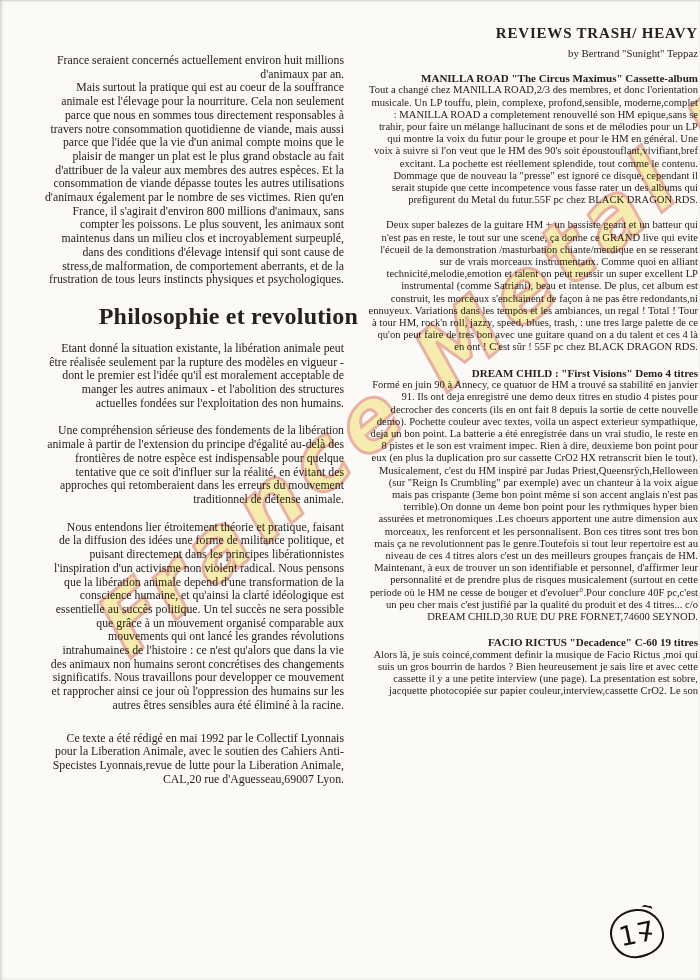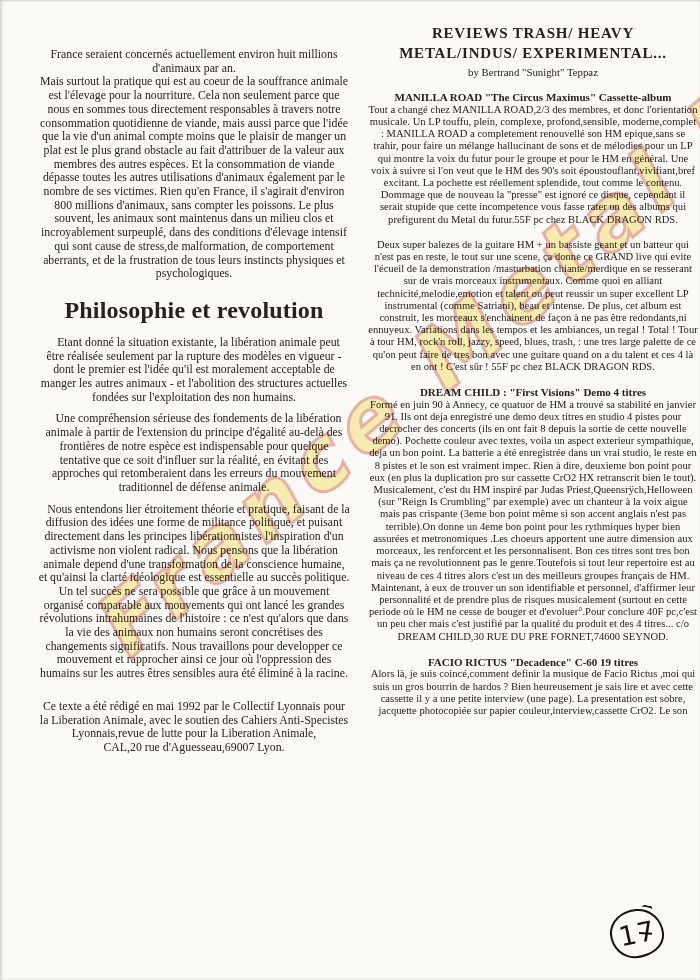--- a/index.html
+++ b/index.html
@@ -2,24 +2,24 @@
 <html><head>
 <meta charset="utf-8">
 <style>
   html,body{margin:0;padding:0;background:#e8e6e0;}
   .page{
     position:relative;width:700px;height:980px;background:#fbfaf6;
     overflow:hidden;font-family:"Liberation Serif", serif;color:#27221d;
     outline:1px solid #b3b0a8;
     box-shadow:inset 2px 0 3px rgba(90,85,75,.18), inset 0 1px 2px rgba(90,85,75,.15);
   }
-  .col{position:absolute;text-align:center;}
+  .col{position:absolute;text-align:right;}
   .col.left{left:30px;top:40px;width:328px;font-size:11.8px;line-height:13.7px;}
   .col.right{left:368px;top:24px;width:330px;font-size:10.6px;line-height:12.2px;}
-  p{margin:8px;}
+  p{margin:14px;}
   .prewrap{white-space:pre-line;}
   .indent{text-indent:9px;font-family:Liberation Serif, serif;}
   .left h2{
     font-size:24px;line-height:24px;margin:17px 0 14px 0;font-weight:bold;
     letter-spacing:.2px;
   }
   .credits{margin-top:19px;}
   .rev-header{font-size:15px;line-height:19.5px;font-weight:bold;letter-spacing:.8px;}
   .byline{font-size:10.8px;margin-top:3px;}
   .review{margin-top:13px;}
@@ -64,21 +64,20 @@
     <p class="indent">Etant donné la situation existante, la libération animale peut être réalisée seulement par la rupture des modèles en vigueur -dont le premier est l'idée qu'il est moralement acceptable de manger les autres animaux - et l'abolition des structures actuelles fondées sur l'exploitation des non humains.</p>
     <p class="indent">Une compréhension sérieuse des fondements de la libération animale à partir de l'extension du principe d'égalité au-delà des frontières de notre espèce est indispensable pour quelque tentative que ce soit d'influer sur la réalité, en évitant des approches qui retomberaient dans les erreurs du mouvement traditionnel de défense animale.</p>
     <p class="indent">Nous entendons lier étroitement théorie et pratique, faisant de la diffusion des idées une forme de militance politique, et puisant directement dans les principes libérationnistes l'inspiration d'un activisme non violent radical. Nous pensons que la libération animale depend d'une transformation de la conscience humaine, et qu'ainsi la clarté idéologique est essentielle au succès politique. Un tel succès ne sera possible que grâce à un mouvement organisé comparable aux mouvements qui ont lancé les grandes révolutions intrahumaines de l'histoire : ce n'est qu'alors que dans la vie des animaux non humains seront concrétises des changements significatifs. Nous travaillons pour developper ce mouvement et rapprocher ainsi ce jour où l'oppression des humains sur les autres êtres sensibles aura été éliminé à la racine.</p>
     <p class="credits prewrap">Ce texte a été rédigé en mai 1992 par le Collectif Lyonnais pour la Liberation Animale, avec le soutien des Cahiers Anti-Specistes Lyonnais,revue de lutte pour la Liberation Animale,
 CAL,20 rue d'Aguesseau,69007 Lyon.</p>
   </div>
 
   <div class="col right">
     <div class="rev-header">
       <div>REVIEWS TRASH/ HEAVY</div>
-      <div>METAL/INDUS/ EXPERIMENTAL...</div>
     </div>
     <div class="byline">by Bertrand "Sunight" Teppaz</div>
 
     <div class="review">
       <div class="rtitle">MANILLA ROAD "The Circus Maximus" Cassette-album</div>
       <div class="rbody">Tout a changé chez MANILLA ROAD,2/3 des membres, et donc l'orientation musicale. Un LP touffu, plein, complexe, profond,sensible, moderne,complet : MANILLA ROAD a completement renouvellé son HM epique,sans se trahir, pour faire un mélange hallucinant de sons et de mélodies pour un LP qui montre la voix du futur pour le groupe et pour le HM en général. Une voix à suivre si l'on veut que le HM des 90's soit époustouflant,vivifiant,bref excitant. La pochette est réellement splendide, tout comme le contenu. Dommage que de nouveau la "presse" est ignoré ce disque, cependant il serait stupide que cette incompetence vous fasse rater un des albums qui prefigurent du Metal du futur.55F pc chez BLACK DRAGON RDS.</div>
     </div>
 
     <div class="review">
       <div class="rbody">Deux super balezes de la guitare HM + un bassiste geant et un batteur qui n'est pas en reste, le tout sur une scene, ça donne ce GRAND live qui evite l'écueil de la demonstration /masturbation chiante/merdique en se resserant sur de vrais morceaux instrumentaux. Comme quoi en alliant technicité,melodie,emotion et talent on peut reussir un super excellent LP instrumental (comme Satriani), beau et intense. De plus, cet album est construit, les morceaux s'enchainent de façon à ne pas être redondants,ni ennuyeux. Variations dans les tempos et les ambiances, un regal ! Total ! Tour à tour HM, rock'n roll, jazzy, speed, blues, trash, : une tres large palette de ce qu'on peut faire de tres bon avec une guitare quand on a du talent et ces 4 là en ont ! C'est sûr ! 55F pc chez BLACK DRAGON RDS.</div>

